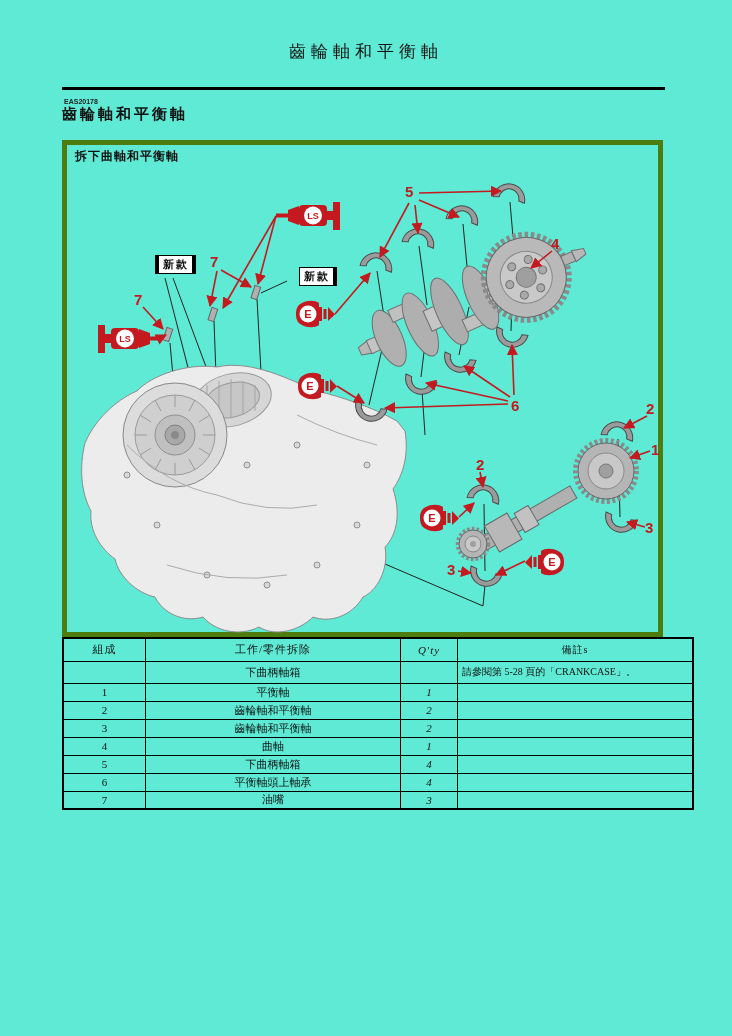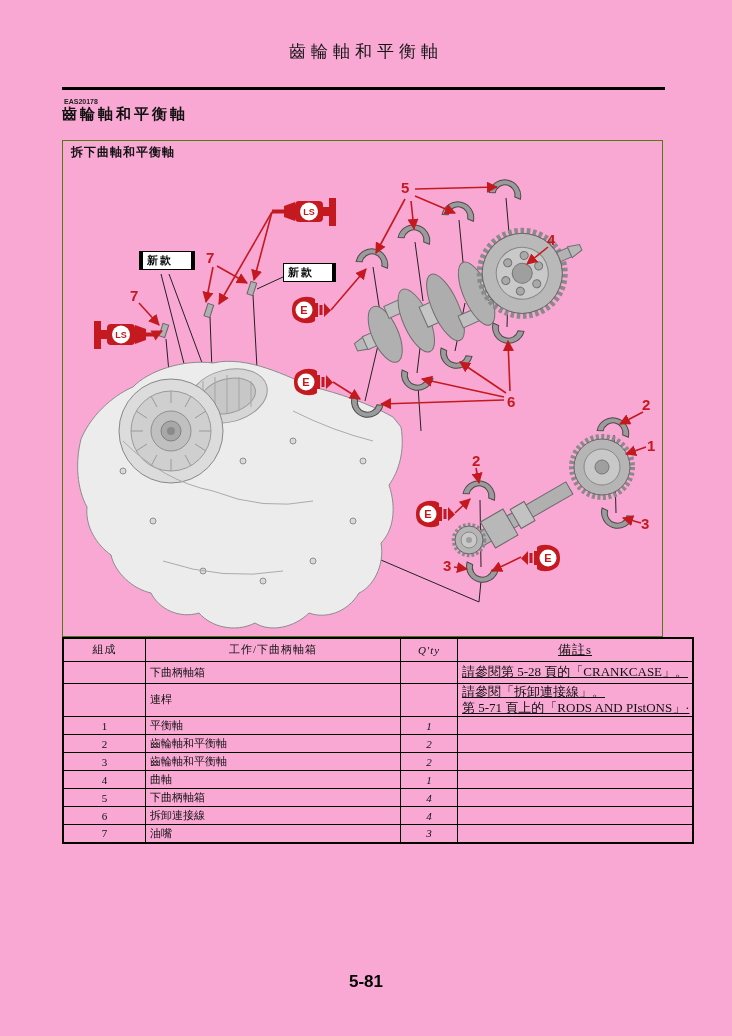--- a/index.html
+++ b/index.html
@@ -1,39 +1,39 @@
 <!DOCTYPE html>
 <html><head>
 <meta charset="utf-8">
 <style>
   html,body{margin:0;padding:0;background:#fff;}
-  .page{position:relative;width:732px;height:1036px;background:#f9a8d4;overflow:hidden;
+  .page{position:relative;width:732px;height:1036px;background:#5eead4;overflow:hidden;
         font-family:"Liberation Serif",serif;color:#111;}
   .doc-title{position:absolute;top:40px;left:0;width:100%;text-align:center;
              font-size:17px;letter-spacing:5px;color:#151515;}
   .rule{position:absolute;left:62px;top:87px;width:603px;height:3px;background:#000;}
   .eas-code{position:absolute;left:64px;top:98px;font:bold 7px "Liberation Sans",sans-serif;color:#222;}
   .sec-title{position:absolute;left:62px;top:105px;font-size:15px;font-weight:bold;letter-spacing:3px;}
-  .fig{position:absolute;left:62px;top:140px;width:601px;height:497px;border:1px solid #4d7c0f;box-sizing:border-box;}
+  .fig{position:absolute;left:62px;top:140px;width:601px;height:497px;border:5px solid #4d7c0f;box-sizing:border-box;}
   .fig svg.art{position:absolute;left:0;top:0;}
   .fig-caption{position:absolute;left:8px;top:3px;font-size:12px;font-weight:bold;letter-spacing:1px;}
   .callout{position:absolute;color:#c41a1f;font:bold 15px "Liberation Sans",sans-serif;line-height:1;}
   .newtag{position:absolute;background:#fff;border:1px solid #000;border-right:4px solid #000;
-          font:bold 11px "Liberation Serif",serif;padding:2px 18px 2px 4px;letter-spacing:2px;line-height:1.2;}
+          font:bold 11px "Liberation Serif",serif;padding:2px 3px 2px 4px;letter-spacing:2px;line-height:1.2;margin-left:12px;}
   .newtag.double{border-left:4px solid #000;}
   .icon{position:absolute;}
   .parts-table{position:absolute;left:62px;top:637px;width:601px;border-collapse:collapse;
                border:2px solid #000;table-layout:fixed;font-size:11px;}
   .parts-table td,.parts-table th{border:1px solid #000;padding:0 4px;vertical-align:middle;
                font-weight:normal;overflow:hidden;white-space:nowrap;}
   .parts-table th{text-align:center;letter-spacing:1px;margin-left:48px;}
   .col-order{width:73px;text-align:center;}
-  .col-job{width:246px;text-align:left;padding-left:6px;}
+  .col-job{width:246px;text-align:center;padding-left:6px;}
   .col-qty{width:48px;text-align:center;font-style:italic;}
-  .col-remarks{width:226px;text-align:left;font-size:13px;line-height:1.25;text-decoration:underline;}
+  .col-remarks{width:226px;text-align:left;font-size:10px;line-height:1.25;}
   .hrow{height:23px;} .rA{height:22px;} .rB{height:31px;} .rN{height:18px;}
   .page-number{position:absolute;left:0;top:972px;width:100%;text-align:center;
                font:bold 17px "Liberation Sans",sans-serif;color:#000;}
 </style>
 </head>
 <body>
 
 <div class="page">
 
   <div class="doc-title">齒輪軸和平衡軸</div>
@@ -291,39 +291,30 @@
       <rect x="53" y="11.5" width="12" height="4" fill="#c41a1f"></rect>
       <circle cx="28" cy="13.5" r="9" fill="#fff"></circle>
       <text x="28" y="17" text-anchor="middle" font-size="9" font-weight="bold" font-family="Liberation Sans, sans-serif" fill="#c41a1f">LS</text>
     </svg>
   </div>
 
   <table class="parts-table">
     <tbody>
         <tr class="hrow">
       <th class="col-order">組成</th>
-      <th class="col-job">工作/下曲柄軸箱</th>
+      <th class="col-job">工作/零件拆除</th>
       <th class="col-qty">Q'ty</th>
       <th class="col-remarks" style="text-align:center">備註s</th>
     </tr>
     <tr class="rA">
       <td class="col-order"></td>
       <td class="col-job">下曲柄軸箱</td>
       <td class="col-qty"></td>
       <td class="col-remarks">請參閱第 5-28 頁的「CRANKCASE」。</td>
     </tr>
-    <tr class="rB">
-      <td class="col-order"></td>
-      <td class="col-job">連桿</td>
-      <td class="col-qty"></td>
-      <td class="col-remarks">
-        <div>請參閱「拆卸連接線」。</div>
-        <div>第 5-71 頁上的「RODS AND PIstONS」·</div>
-      </td>
-    </tr>
     <tr class="rN">
       <td class="col-order">1</td>
       <td class="col-job">平衡軸</td>
       <td class="col-qty">1</td>
       <td class="col-remarks"></td>
     </tr>
     <tr class="rN">
       <td class="col-order">2</td>
       <td class="col-job">齒輪軸和平衡軸</td>
       <td class="col-qty">2</td>
@@ -342,27 +333,26 @@
       <td class="col-remarks"></td>
     </tr>
     <tr class="rN">
       <td class="col-order">5</td>
       <td class="col-job">下曲柄軸箱</td>
       <td class="col-qty">4</td>
       <td class="col-remarks"></td>
     </tr>
     <tr class="rN">
       <td class="col-order">6</td>
-      <td class="col-job">拆卸連接線</td>
+      <td class="col-job">平衡軸頭上軸承</td>
       <td class="col-qty">4</td>
       <td class="col-remarks"></td>
     </tr>
     <tr class="rN">
       <td class="col-order">7</td>
       <td class="col-job">油嘴</td>
       <td class="col-qty">3</td>
       <td class="col-remarks"></td>
     </tr>
   </tbody>
     </table>
 
-  <div class="page-number">5-81</div>
 </div>
 
 </body></html>

